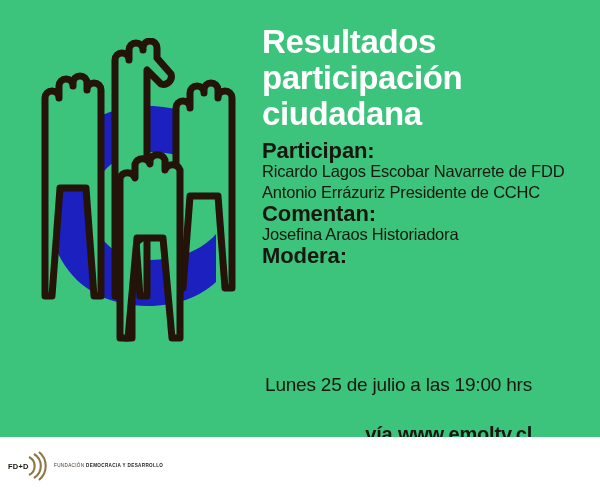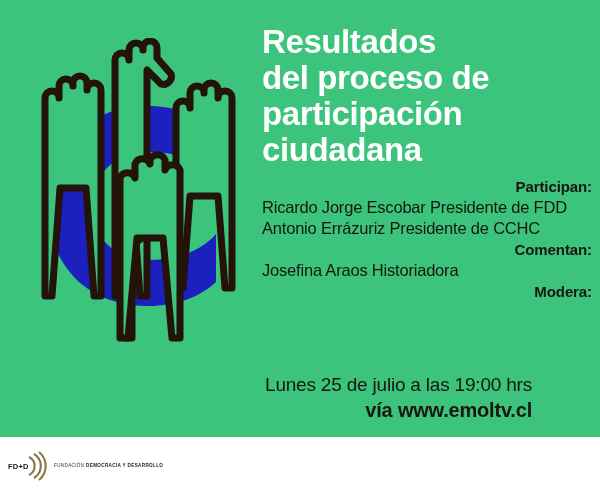--- a/index.html
+++ b/index.html
@@ -25,43 +25,42 @@
     letter-spacing:-0.4px;
     margin:0 0 8px 0;
   }
   .title .tline{display:block;}
 
   .credits{margin-top:6px;}
   .credits .role{
     display:block;
     color:#17160f;
     font-weight:bold;
-    font-size:15px;
+    font-size:22px;
     line-height:21px;
     letter-spacing:-0.1px;
-    text-align:right;
   }
   .credits .person{
     display:block;
     color:#17160f;
     font-weight:normal;
     font-size:16.5px;
     line-height:21px;
     letter-spacing:-0.2px;
   }
 
   
   .datewrap{position:absolute;left:0;top:372px;width:532px;text-align:right;}
   .date-line{
     color:#17160f;font-size:19px;line-height:25px;font-weight:normal;
     letter-spacing:-0.2px;display:block;
   }
   .via-line{
     color:#17160f;font-size:20px;line-height:27px;font-weight:bold;
-    letter-spacing:-0.2px;display:block;
+    letter-spacing:-0.2px;display:block;margin-top:24px;
   }
 
   
   .footer{
     position:absolute;left:0;top:437px;width:600px;height:63px;background:#ffffff;
     display:flex;align-items:center;
   }
   .logo-fdd{position:absolute;left:8px;top:14px;display:flex;align-items:center;}
   .fdd-mark{width:46px;height:30px;display:block;}
   .fdd-text{font-size:4.6px;letter-spacing:0.35px;white-space:nowrap;color:#3b3224;line-height:6px;}
@@ -171,28 +170,27 @@
                  L120 300
                  L112 300 Z"></path>
       </g>
     </svg>
   </div>
 
   <div class="content">
 
     <h1 class="title">
       <span class="tline">Resultados</span>
-      <span class="tline">del proceso de</span>
       <span class="tline">participación</span>
       <span class="tline">ciudadana</span>
     </h1>
 
     <div class="credits">
       <span class="role">Participan:</span>
-      <span class="person">Ricardo Jorge Escobar Presidente de FDD</span>
+      <span class="person">Ricardo Lagos Escobar Navarrete de FDD</span>
       <span class="person">Antonio Errázuriz Presidente de CCHC</span>
 
       <span class="role">Comentan:</span>
       <span class="person">Josefina Araos Historiadora</span>
 
       <span class="role">Modera:</span>
     </div>
   </div>
 
   <div class="datewrap">

